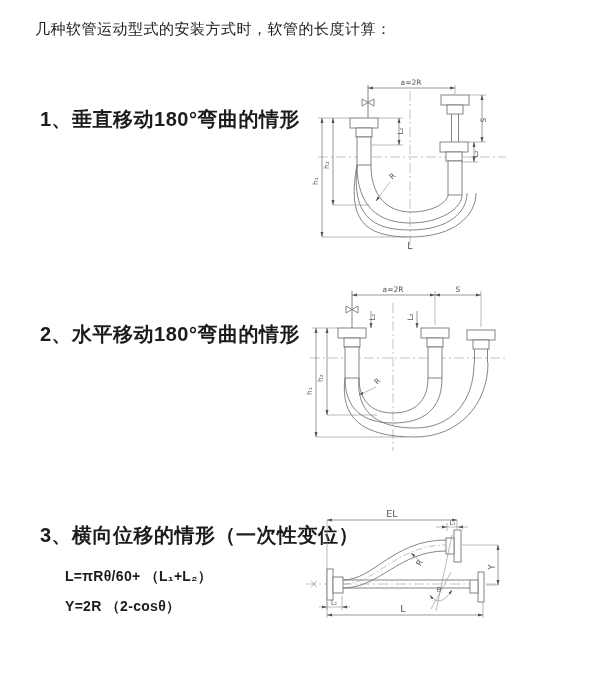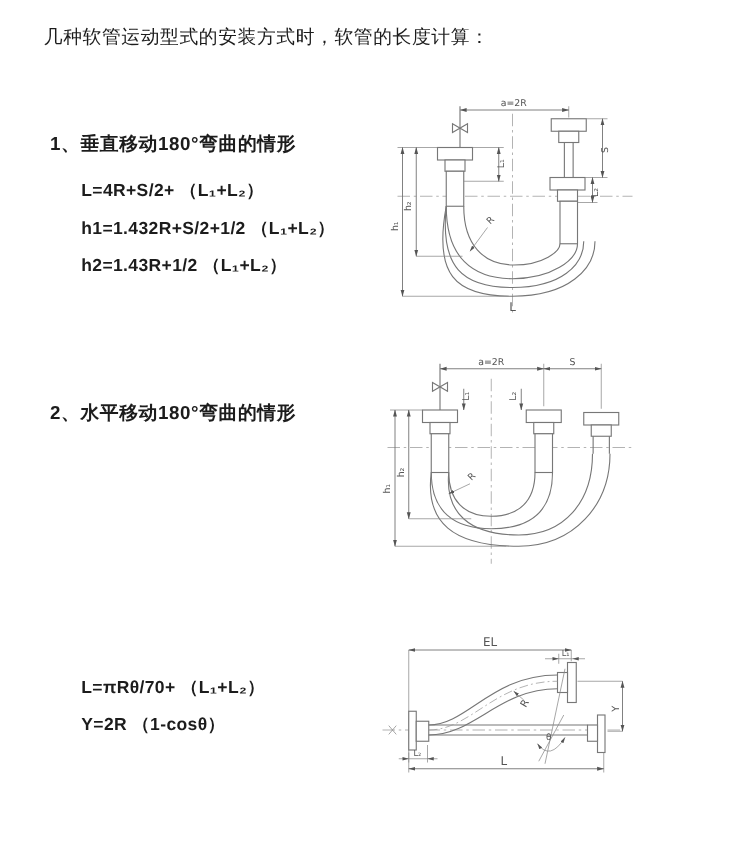--- a/index.html
+++ b/index.html
@@ -2,45 +2,40 @@
 <html><head>
 <meta charset="utf-8">
 <style>
   html,body{margin:0;padding:0}
   body{
     width:600px;height:675px;background:#ffffff;position:relative;overflow:hidden;
     font-family:"Liberation Sans","DejaVu Sans",sans-serif;color:#1c1c1c;
   }
   .title{position:absolute;left:35px;top:20px;font-size:15px;font-weight:normal;letter-spacing:.5px}
   .section{position:absolute}
-  .heading{font-size:15px;font-weight:bold;letter-spacing:.5px}
+  .heading{font-size:20px;font-weight:bold;letter-spacing:.5px}
   .formulas{margin:12px 0 0 25px;line-height:30px;font-size:14px;font-weight:bold;letter-spacing:.3px}
   svg.diagram{position:absolute}
   .ln{stroke:#777;stroke-width:.9;fill:none}
   .thin{stroke:#8a8a8a;stroke-width:.6;fill:none}
   .dim{stroke:#6f6f6f;stroke-width:.7;fill:none}
   .cl{stroke:#9a9a9a;stroke-width:.6;fill:none;stroke-dasharray:10 3 2 3}
   .cls{stroke:#9a9a9a;stroke-width:.6;fill:none;stroke-dasharray:7 2.5 1.5 2.5}
   .fit{fill:#fff;stroke:#777;stroke-width:.9}
   .lb{font-size:7.5px;fill:#555;font-family:"DejaVu Sans",sans-serif}
   .lbBig{font-size:9.5px;fill:#555;font-family:"DejaVu Sans",sans-serif}
   .arrp{fill:#555;stroke:none}
 </style>
 </head>
 <body>
 
 <div class="title">几种软管运动型式的安装方式时，软管的长度计算：</div>
 
 <div class="section" style="left:40px;top:106px">
   <div class="heading">1、垂直移动180°弯曲的情形</div>
-  <div class="formulas">
-    <div>L=4R+S/2+ （L₁+L₂）</div>
-    <div>h1=1.432R+S/2+1/2 （L₁+L₂）</div>
-    <div>h2=1.43R+1/2 （L₁+L₂）</div>
-  </div>
 </div>
 
 <svg class="diagram" style="left:310px;top:65px" width="280" height="190" viewBox="0 0 280 190">
   <defs>
     <pattern id="br1" patternUnits="userSpaceOnUse" width="3.2" height="3.2">
       <path d="M0,3.2 L3.2,0 M0,0 L3.2,3.2" stroke="#999" stroke-width=".4" fill="none"></path>
     </pattern>
     <marker id="ar1" viewBox="0 0 9 9" refX="8.5" refY="4.5" markerWidth="8" markerHeight="8" orient="auto-start-reverse">
       <path d="M0,2 L9,4.5 L0,7 Z" fill="#555"></path>
     </marker>
@@ -208,23 +203,24 @@
     <text class="lb" x="108" y="34" text-anchor="middle" transform="rotate(-90 108 34)">L₂</text>
   </g>
 
   <g>
     <line class="thin" x1="71" y1="104" x2="54" y2="112" marker-end="url(#ar2)"></line>
     <text class="lb" x="74" y="100" text-anchor="middle" transform="rotate(-45 74 100)">R</text>
   </g>
 </svg>
 
 <div class="section" style="left:40px;top:522px">
+  <div class="heading">3、横向位移的情形（一次性变位）</div>
   <div class="formulas">
-    <div>L=πRθ/70+ （L₁+L₂）</div>
-    <div>Y=2R （1-cosθ）</div>
+    <div>L=πRθ/60+ （L₁+L₂）</div>
+    <div>Y=2R （2-cosθ）</div>
   </div>
 </div>
 
 <svg class="diagram" style="left:300px;top:505px" width="300" height="140" viewBox="0 0 300 140">
   <defs>
     <marker id="ar3" viewBox="0 0 9 9" refX="8.5" refY="4.5" markerWidth="8" markerHeight="8" orient="auto-start-reverse">
       <path d="M0,2 L9,4.5 L0,7 Z" fill="#555"></path>
     </marker>
   </defs>
 

